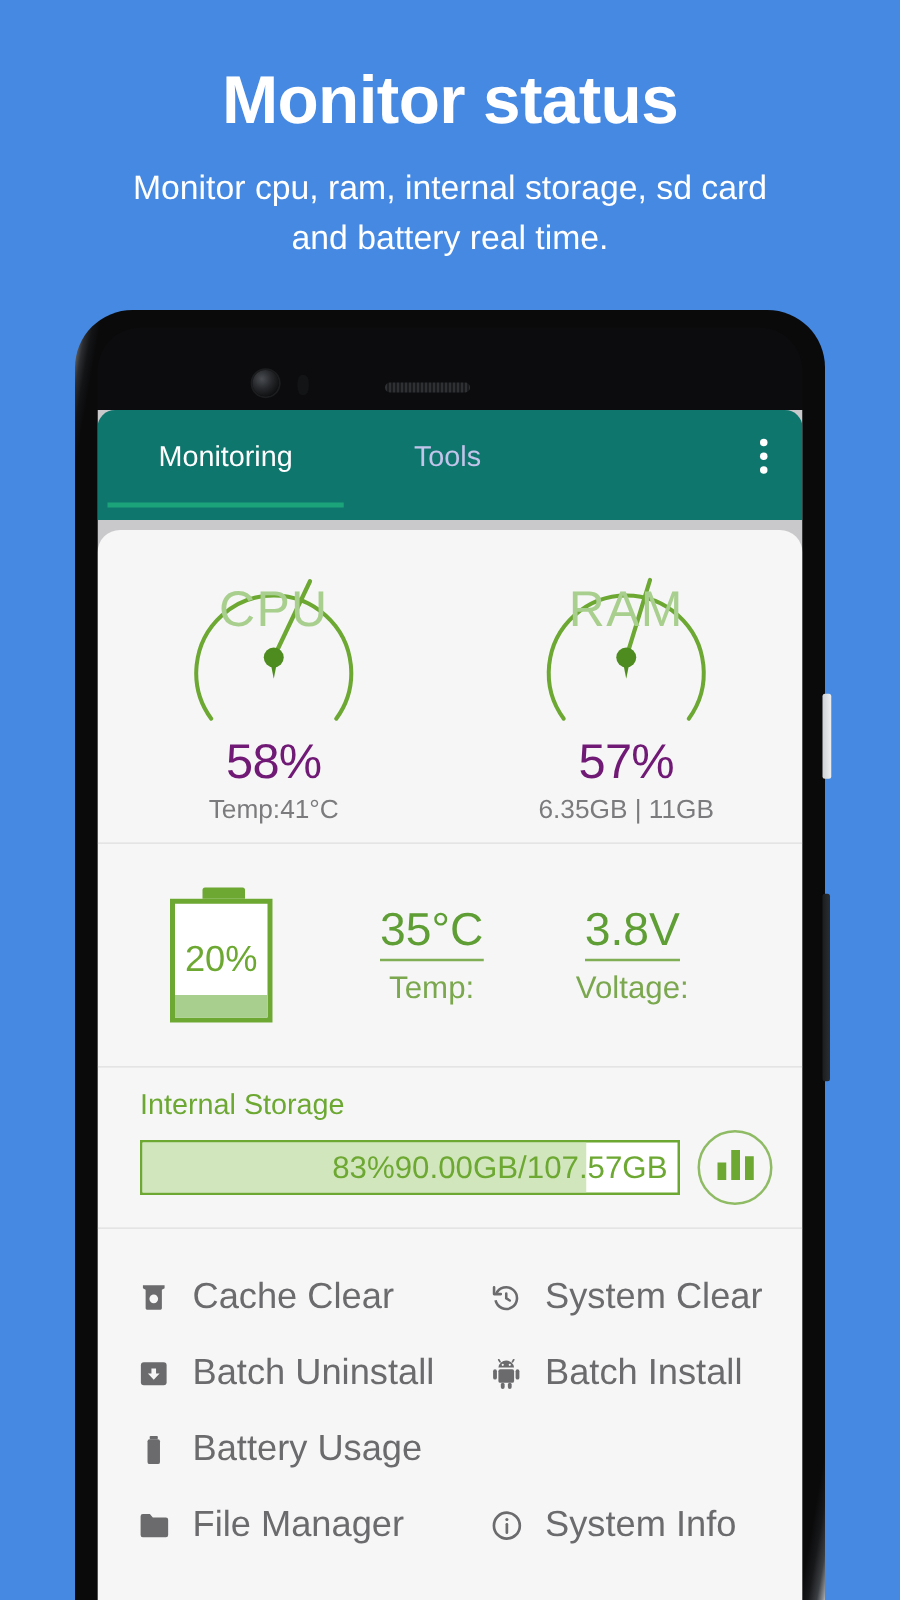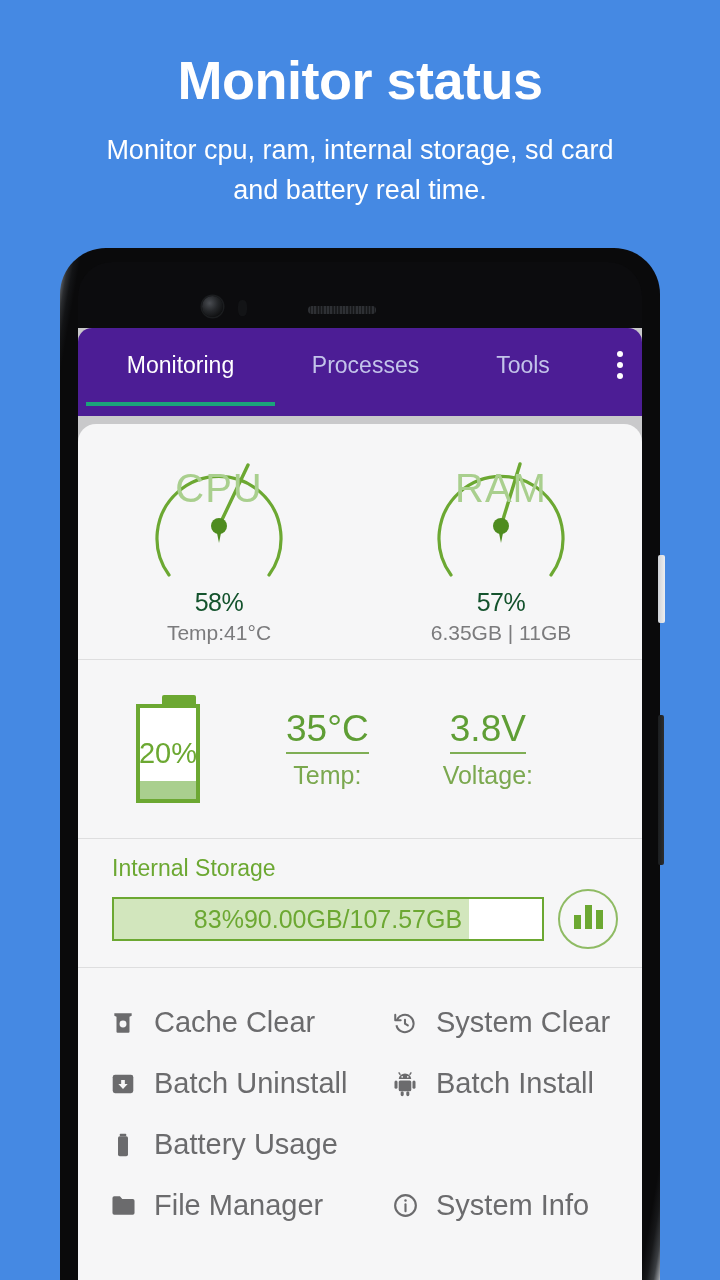--- a/index.html
+++ b/index.html
@@ -104,21 +104,21 @@
   .screen {
     position: absolute;
     left: 0; right: 0; top: 66px; bottom: 0;
     background: #c9c9cb;
     overflow: hidden;
   }
 
   .appbar {
     position: relative;
     height: 88px;
-    background: #4c1d95;
+    background: #0f766e;
     border-radius: 14px 14px 0 0;
     display: flex;
     align-items: flex-start;
   }
   .tabs {
     display: flex;
     align-items: center;
     flex: 1;
     height: 74px;
   }
@@ -184,40 +184,40 @@
   .gauge-name {
     position: absolute;
     top: 24px; left: 0; right: 0;
     text-align: center;
     font-size: 40px;
     color: #a9cf8e;
     letter-spacing: 1px;
   }
   .gauge-pct {
     margin-top: -6px;
-    font-size: 25px;
-    color: #14532d;
+    font-size: 39px;
+    color: #701a75;
     letter-spacing: -0.5px;
   }
   .gauge-sub {
     margin-top: 4px;
     font-size: 21px;
     color: #7b7b7d;
   }
 
   
   .battery-row {
     height: 178px;
     display: flex;
     align-items: center;
     padding-left: 58px;
   }
   .bat-icon {
     position: relative;
-    width: 64px; height: 108px; padding-left: 26px;
+    width: 82px; height: 108px; padding-left: 26px;
   }
   .bat-cap {
     position: absolute;
     top: 0; left: 26px;
     width: 34px; height: 10px;
     background: #6ca832;
     border-radius: 2px 2px 0 0;
   }
   .bat-body {
     position: absolute;
@@ -278,21 +278,21 @@
   .storage-fill {
     position: absolute;
     left: 0; top: 0; bottom: 0;
     background: #d2e6bd;
   }
   .storage-bar-text {
     position: absolute;
     inset: 0;
     display: flex;
     align-items: center;
-    justify-content: center;
+    justify-content: flex-end;
     padding: 0 8px;
     font-size: 25px;
     color: #6ca832;
   }
   .chart-btn {
     width: 60px; height: 60px;
     margin-left: 14px;
     border: 2px solid #8fbb64;
     border-radius: 50%;
     display: flex;
@@ -348,23 +348,20 @@
     <div class="cam"></div>
     <div class="cam-dot"></div>
     <div class="speaker"></div>
 
     <div class="screen">
 
       <div class="appbar">
         <div class="tabs">
           <div class="tab tab-monitoring active">
             <span>Monitoring</span>
-          </div>
-          <div class="tab tab-processes">
-            <span>Processes</span>
           </div>
           <div class="tab tab-tools">
             <span>Tools</span>
           </div>
         </div>
         <div class="overflow-menu">
           <i></i>
           <i></i>
           <i></i>
         </div>

